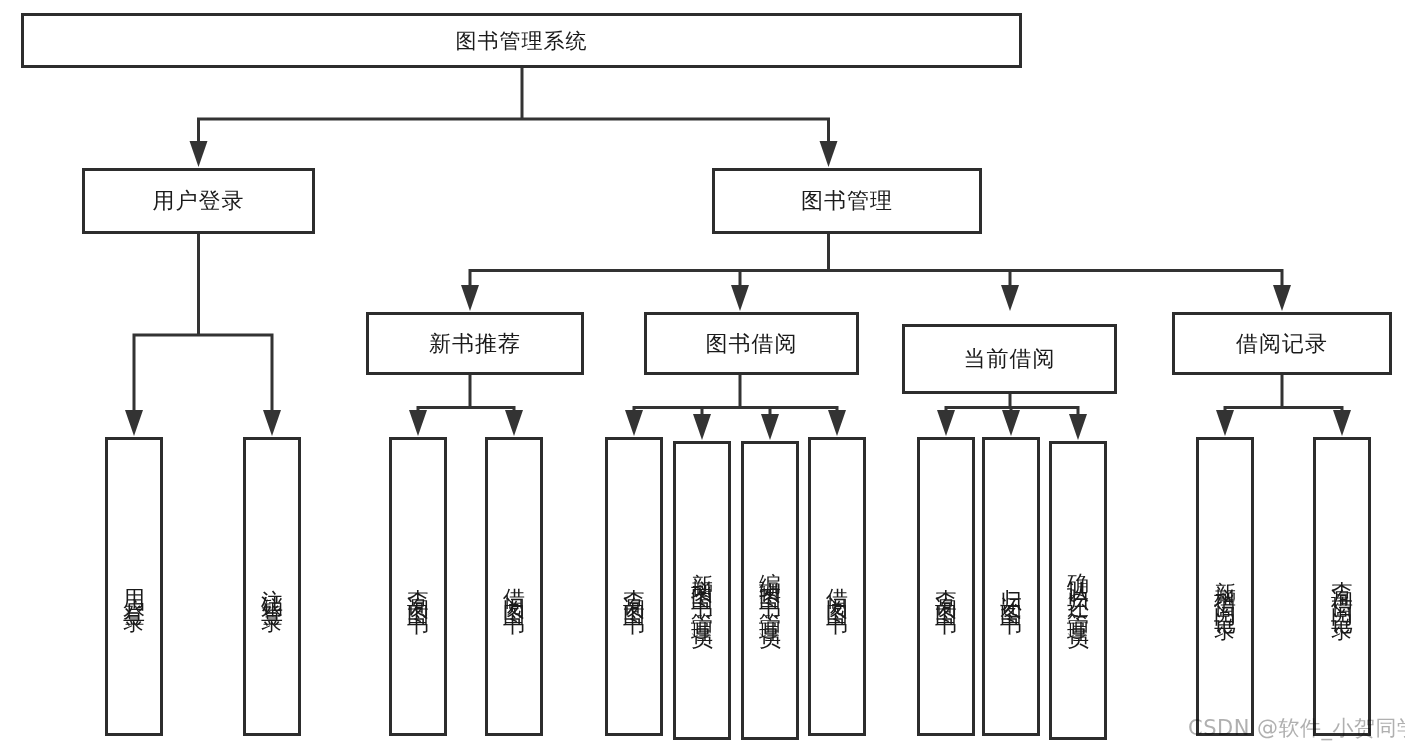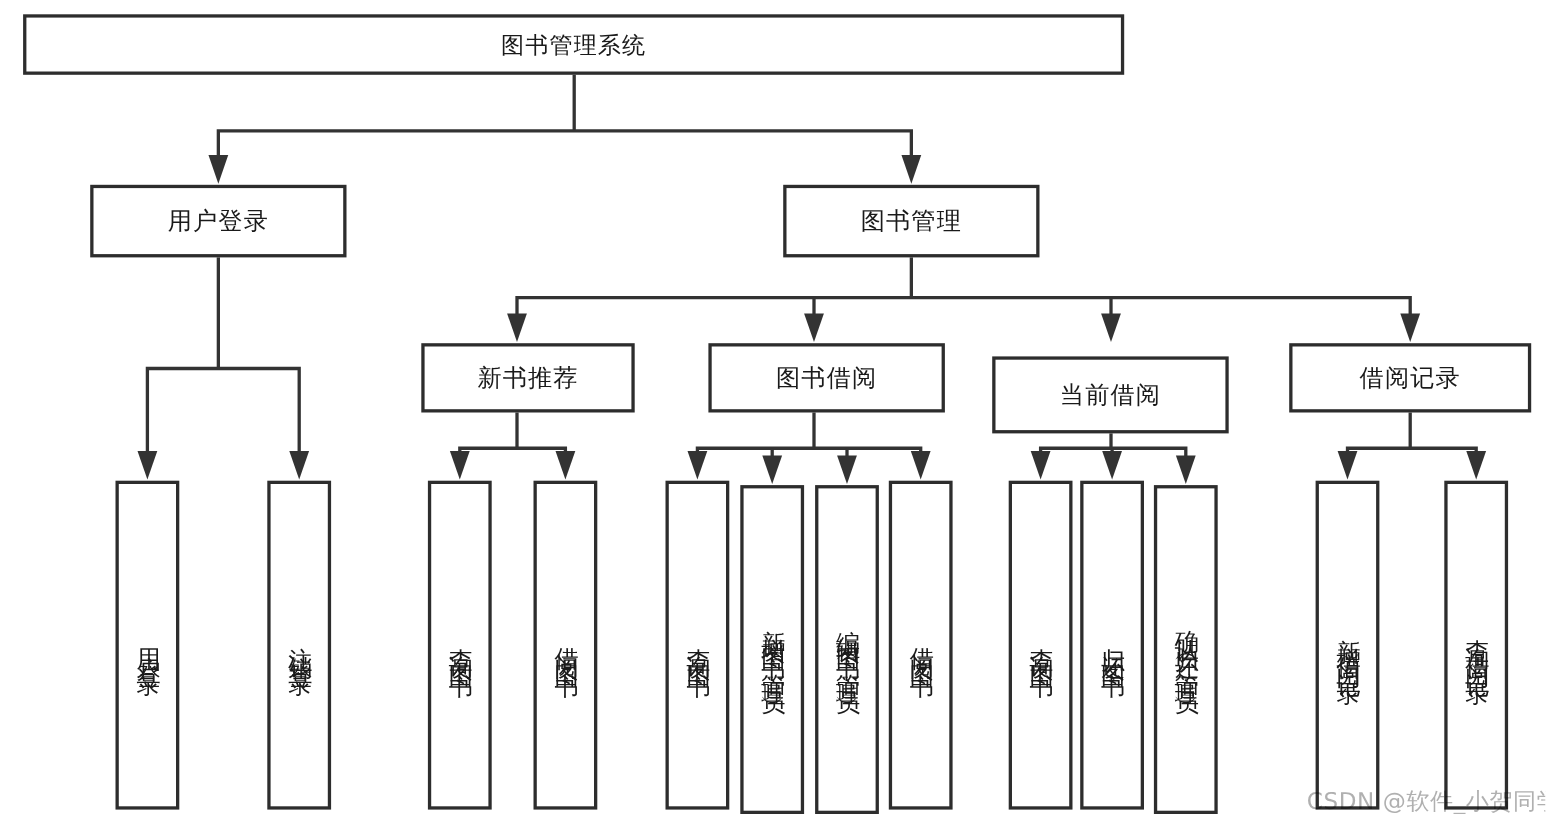--- a/index.html
+++ b/index.html
@@ -121,23 +121,23 @@
       <polygon points="1002,410 1020,410 1011,436"></polygon>
       <polygon points="1069,414 1087,414 1078,440"></polygon>
       <polygon points="1216,410 1234,410 1225,436"></polygon>
       <polygon points="1333,410 1351,410 1342,436"></polygon>
     </g>
   </svg>
 
   <div class="box h root" style="left:21px; top:13px; width:1001px; height:55px;">图书管理系统</div>
 
   <div class="box h" style="left:82px; top:168px; width:233px; height:66px;">用户登录</div>
-  <div class="box h" style="left:712px; top:168px; width:233px; height:66px;">图书管理</div>
+  <div class="box h" style="left:712px; top:168px; width:270px; height:66px;">图书管理</div>
 
-  <div class="box h" style="left:383px; top:312px; width:194px; height:63px;">新书推荐</div>
+  <div class="box h" style="left:366px; top:312px; width:218px; height:63px;">新书推荐</div>
   <div class="box h" style="left:632px; top:312px; width:215px; height:63px;margin-left:12px;">图书借阅</div>
   <div class="box h" style="left:902px; top:324px; width:215px; height:70px;">当前借阅</div>
   <div class="box h" style="left:1172px; top:312px; width:220px; height:63px;">借阅记录</div>
 
   <div class="box v" style="left:105px; top:437px; width:58px; height:299px;">用户登录</div>
   <div class="box v" style="left:243px; top:437px; width:58px; height:299px;">注销登录</div>
 
   <div class="box v" style="left:389px; top:437px; width:58px; height:299px;">查询图书</div>
   <div class="box v" style="left:485px; top:437px; width:58px; height:299px;">借阅图书</div>
 

